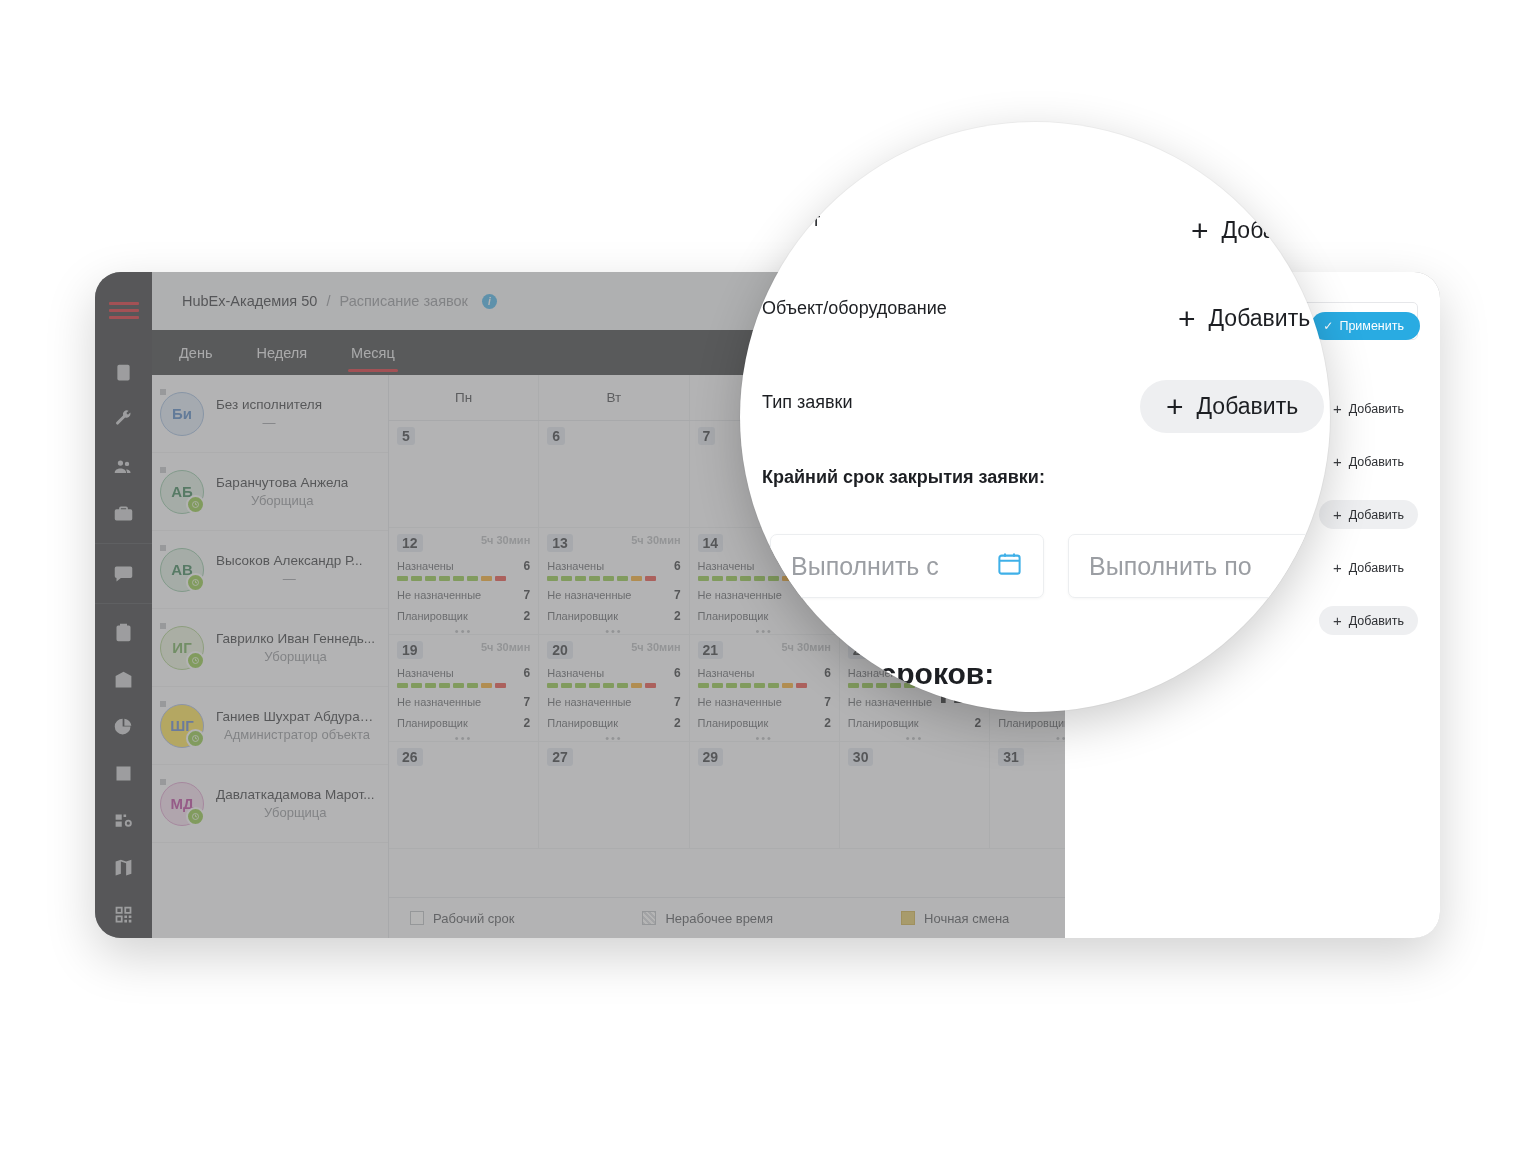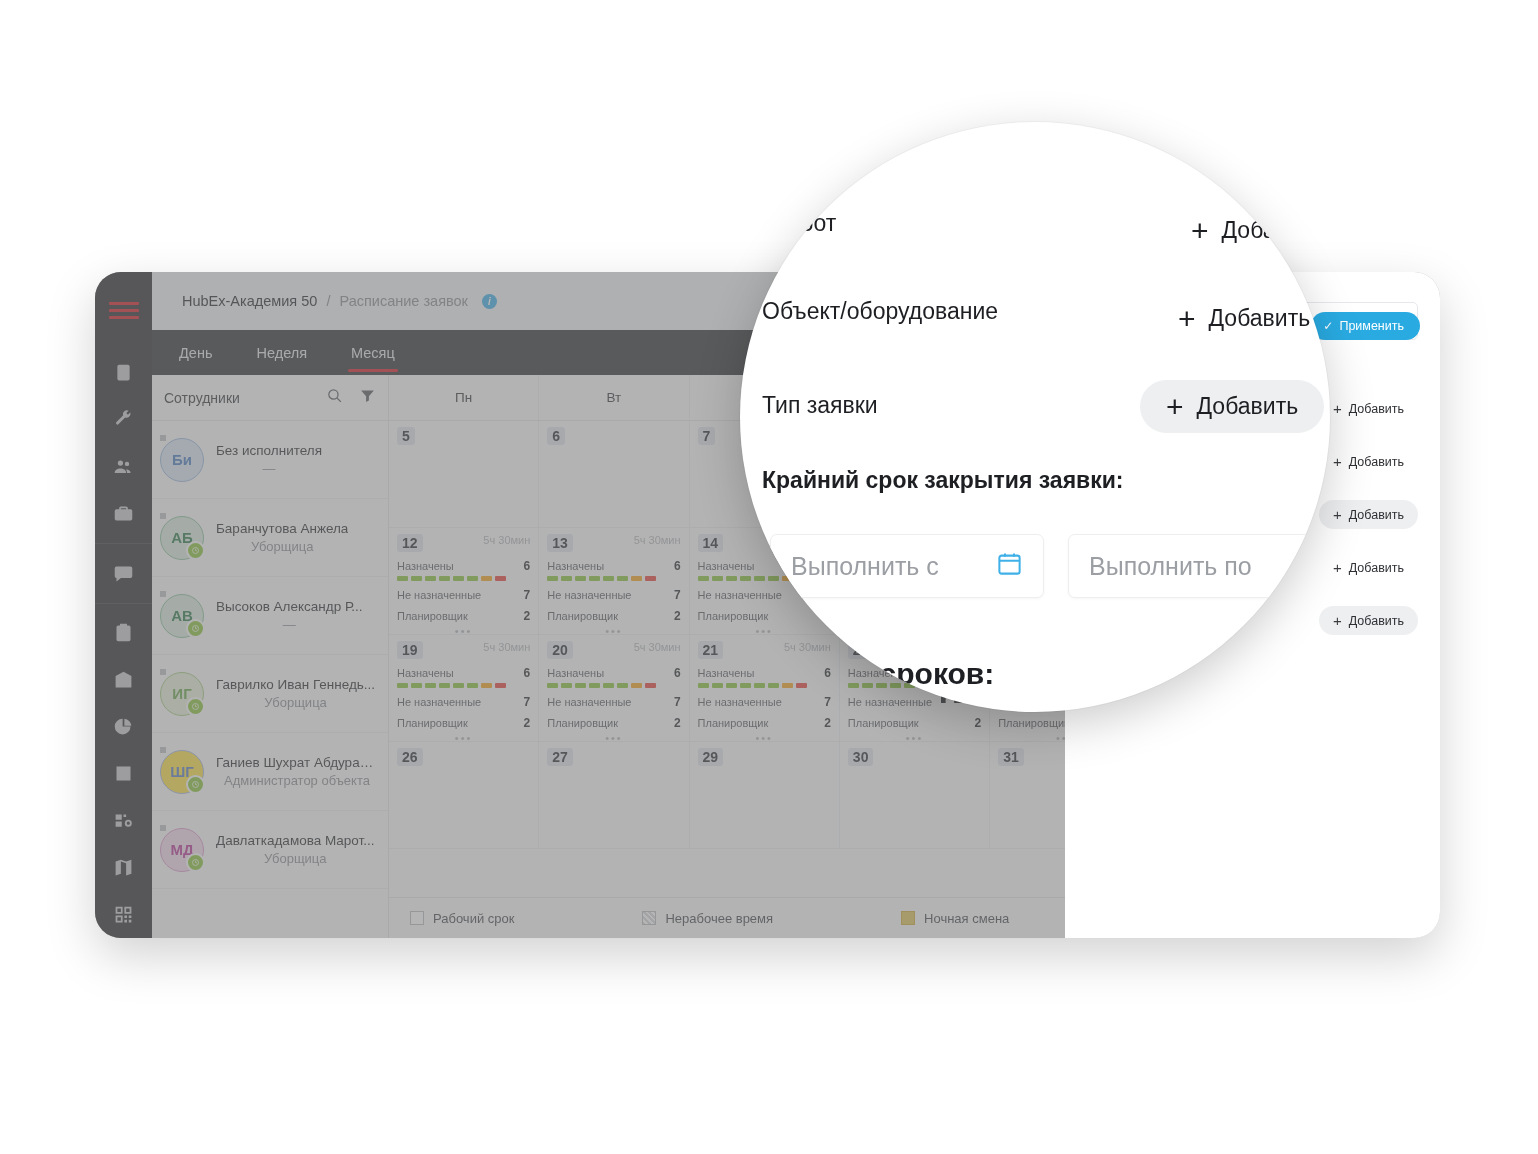--- a/index.html
+++ b/index.html
@@ -140,21 +140,21 @@
     font-size:13.5px; color:#3a3c40;
     border-left:1px solid #eceef0;
   }
   .cal-grid { display:grid; grid-template-columns:repeat(7,1fr); grid-auto-rows:107px; }
   .cell { border-left:1px solid #eceef0; border-bottom:1px solid #eceef0; padding:6px 8px; position:relative;}
   .cell-top { display:flex; align-items:flex-start; }
   .daynum {
     font-size:14px; font-weight:bold; color:#2e3034;
     background:#dfe5ee; border-radius:3px; padding:1px 5px;
   }
-  .hours { margin-left:auto; font-size:11px; color:#b3b6ba; }
+  .hours { margin-left:auto; font-size:11px; color:#b3b6ba;font-weight:bold; }
   .statline { display:flex; align-items:center; font-size:11px; color:#5a5d63; margin-top:7px;}
   .statline .n { margin-left:auto; font-weight:bold; color:#2e3034; font-size:12px;}
   .bars { display:flex; gap:3px; margin-top:3px; }
   .bars i { display:block; height:5px; width:11px; border-radius:1px; }
   .dots { text-align:center; color:#b3b6ba; font-size:11px; letter-spacing:2px; margin-top:2px;}
 
   .cal-legend {
     position:absolute; left:0; right:0; bottom:0; height:40px;
     background:#fbfbfc; border-top:1px solid #e3e5e8;
     display:flex; align-items:center; padding-left:22px; gap:128px;
@@ -205,21 +205,21 @@
   .mag {
     position:absolute; left:740px; top:122px;
     width:590px; height:590px; border-radius:50%;
     background:#fff; overflow:hidden;
     box-shadow: 0 14px 48px rgba(0,0,0,.20), 0 0 0 1px rgba(0,0,0,.03);
     z-index:60;
   }
   .mag-inner { position:absolute; left:0; top:0; width:590px; height:590px; }
 
   .m-row { position:absolute; display:flex; align-items:center; }
-  .m-lbl { font-size:23px; color:#1d1f23; white-space:nowrap; }
+  .m-lbl { font-size:18px; color:#1d1f23; white-space:nowrap; }
   .m-lbl.bold { font-weight:bold; }
   .m-add {
     display:flex; align-items:center; gap:13px;
     font-size:23px; color:#1d1f23; white-space:nowrap;
     padding:13px 26px; border-radius:30px;
   }
   .m-add.filled { background:#eeeff1; }
   .m-add .plus { font-size:30px; line-height:0.7; font-weight:300; color:#1d1f23; }
 
   .m-date {
@@ -321,32 +321,20 @@
     <div class="tabbar">
       <div class="tab">День</div>
       <div class="tab">Неделя</div>
       <div class="tab active">Месяц</div>
       <div class="tabbar-nav">
         <span>‹</span>
       </div>
     </div>
 
     <div class="emp-col">
-      <div class="emp-head">
-        <span class="emp-head-title">Сотрудники</span>
-        <span class="emp-head-icons">
-          <span><svg viewBox="0 0 24 24">
-                <circle cx="10.5" cy="10.5" r="6.5"></circle>
-                <line x1="15.5" y1="15.5" x2="21" y2="21"></line>
-              </svg></span>
-          <span><svg viewBox="0 0 24 24" class="filled">
-                <path d="M3 5h18l-7 8v6l-4 2v-8L3 5z"></path>
-              </svg></span>
-        </span>
-      </div>
       <div id="emp-rows">
           <div class="emp-row">
             <span class="emp-dot"></span>
             <div class="avatar" style="background:#dbe6f4;color:#4a7fc1;border:1px solid #9bb8dd">
               <span>Би</span>
             </div>
             <div class="emp-txt">
               <div class="emp-name">Без исполнителя</div>
               <div class="emp-role">—</div>
             </div>

